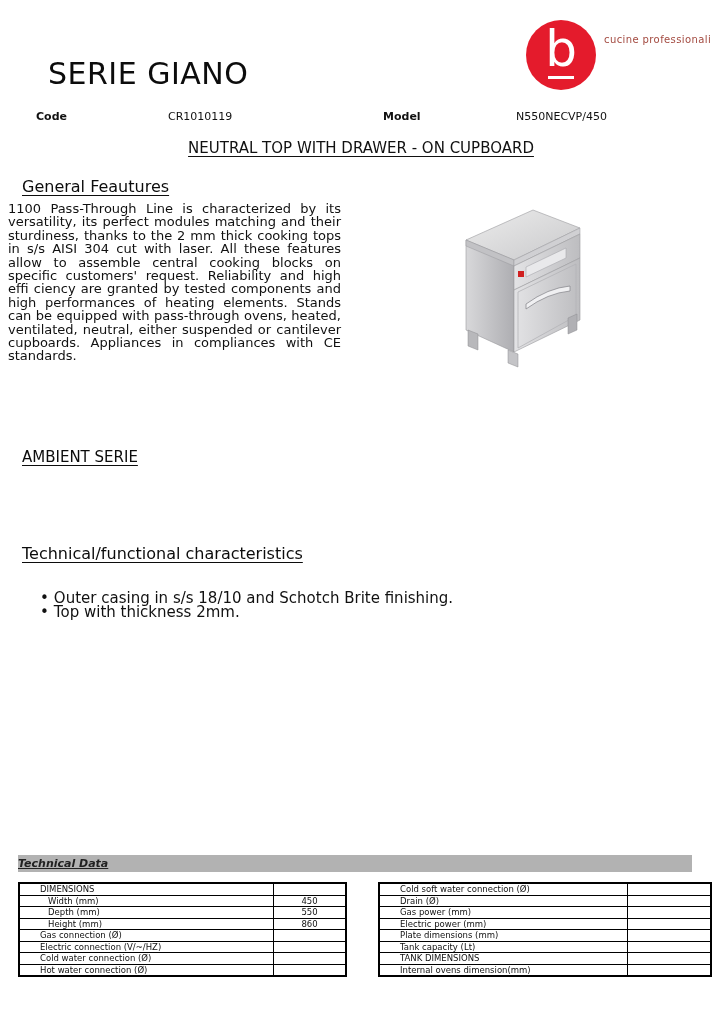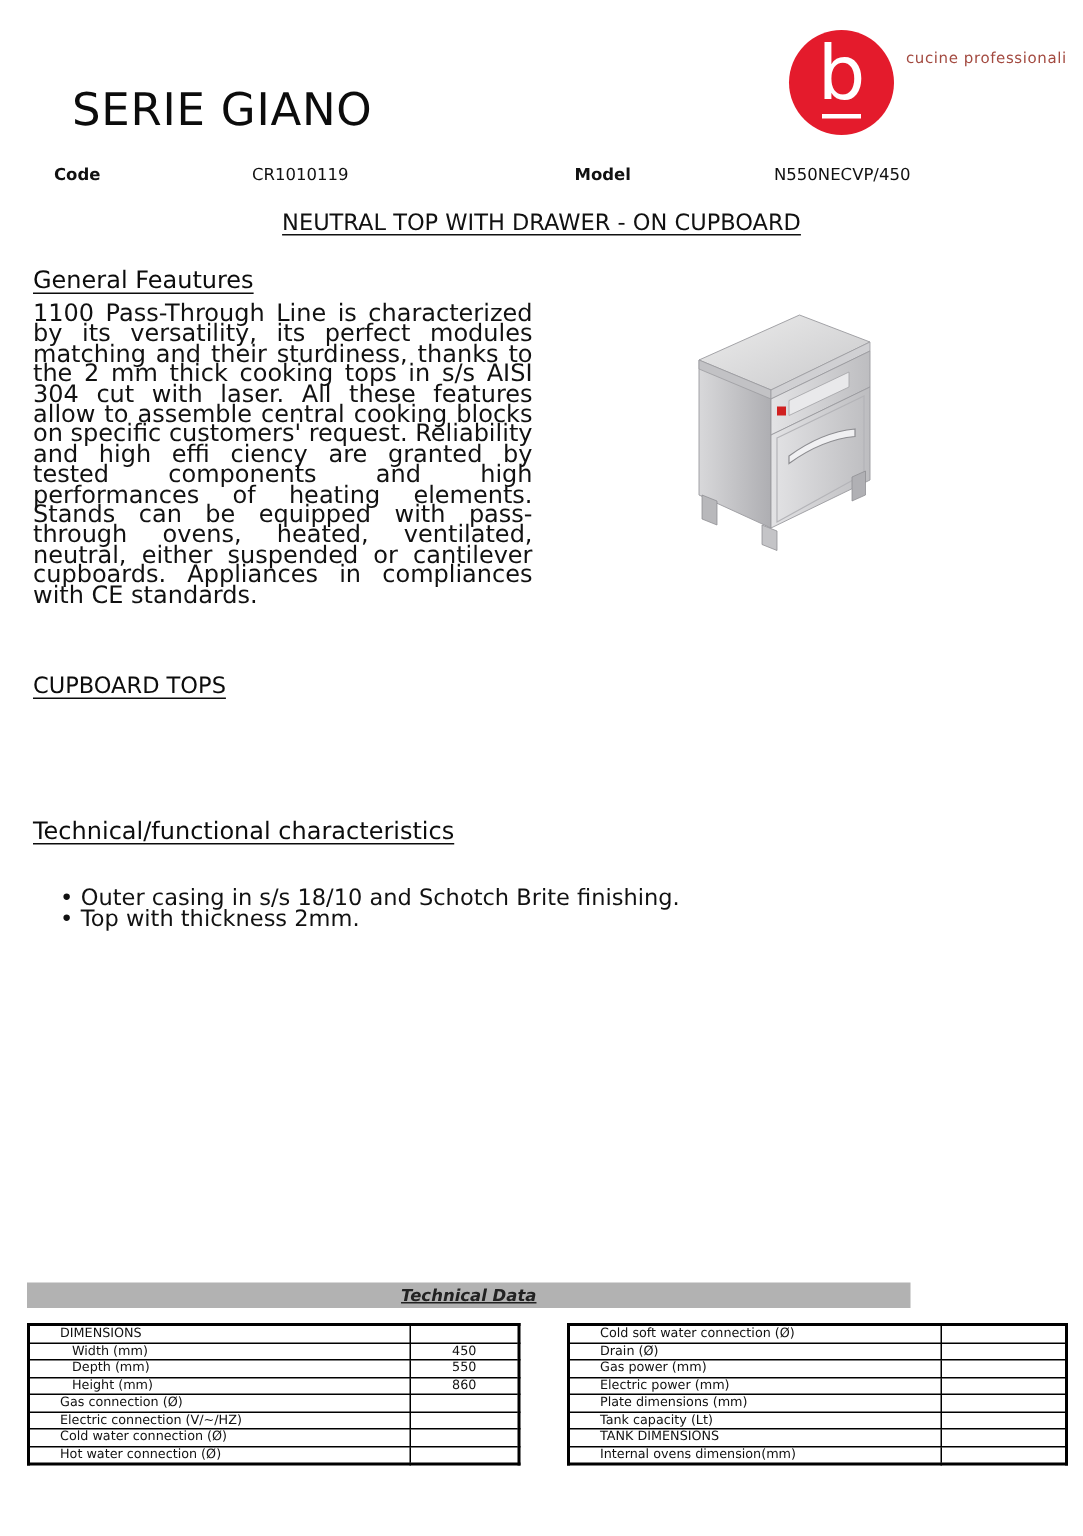--- a/index.html
+++ b/index.html
@@ -19,30 +19,30 @@
   
   .meta-label{position:absolute;top:110px;font-size:11px;font-weight:bold;}
   .meta-value{position:absolute;top:110px;font-size:11px;}
   .pos-code-label{left:36px;text-align:right;} .pos-code-value{left:168px;}
   .pos-model-label{left:383px;} .pos-model-value{left:516px;}
   .product-heading{position:absolute;left:0;right:0;top:139px;margin:0;text-align:center;
     font-size:15px;font-weight:400;text-decoration:underline;text-underline-offset:3px;}
   
   .sec-heading{margin:0;font-weight:400;text-decoration:underline;text-underline-offset:3px;color:#0c0c0c;}
   .gf-heading{position:absolute;left:22px;top:177px;font-size:16px;}
-  .gf-body{position:absolute;left:22px;top:202px;width:333px;font-size:16px;line-height:13.4px;text-align:justify;margin:0;}
+  .gf-body{position:absolute;left:8px;top:202px;width:333px;font-size:13px;line-height:13.4px;text-align:justify;margin:0;}
   .ambient-heading{position:absolute;left:22px;top:448px;font-size:15px;}
   .tc-heading{position:absolute;left:22px;top:544px;font-size:16px;}
   .tc-bullets{position:absolute;left:24px;top:576px;margin:16px;padding:0;list-style:none;font-size:15px;line-height:13.5px;}
   .tc-bullets li::before{content:"\2022";margin-right:5px;}
   
   .product-image{position:absolute;left:438px;top:192px;width:150px;height:176px;}
   
-  .td-bar{position:absolute;left:18px;top:855px;width:589px;height:17px;background:#b2b2b2;
-    display:flex;align-items:center;justify-content:center;}
+  .td-bar{position:absolute;left:18px;top:855px;width:674px;height:17px;background:#b2b2b2;
+    display:flex;align-items:center;}
   .td-bar span{font-size:11px;font-weight:bold;font-style:italic;text-decoration:underline;color:#222;}
   .tech-table{position:absolute;top:882px;border-collapse:collapse;table-layout:fixed;
     font-size:8.5px;line-height:1;border:2px solid #000;}
   .tech-table td{border:1px solid #000;padding:1px 20px;height:8px;overflow:hidden;white-space:nowrap;}
   .tech-table td.val{text-align:center;}
   .tech-table td.lbl.indent{padding-left:28px;}
   .table-left{left:18px;width:329px;}
   .table-left td.lbl{width:213px;}
   .table-right{left:378px;width:334px;}
   .table-right td.lbl{width:207px;}
@@ -102,21 +102,21 @@
 
     <polygon points="76,98 142,66 142,128 76,160" fill="url(#gFront)" stroke="#9a9a9e" stroke-width="0.6"></polygon>
     <polygon points="80,100 138,72 138,124 80,156" fill="none" stroke="#b4b4b8" stroke-width="0.8"></polygon>
     <path d="M88,112 Q110,96 132,94 L132,99 Q110,101 88,117 Z" fill="#f0f0f2" stroke="#8c8c90" stroke-width="0.8"></path>
 
     <polygon points="30,138 40,142 40,158 30,154" fill="#b8b8bb" stroke="#8c8c90" stroke-width="0.5"></polygon>
     <polygon points="70,158 80,162 80,175 70,171" fill="#c4c4c7" stroke="#8c8c90" stroke-width="0.5"></polygon>
     <polygon points="130,126 139,122 139,138 130,142" fill="#b0b0b4" stroke="#8c8c90" stroke-width="0.5"></polygon>
   </svg>
 
-  <h3 class="sec-heading ambient-heading">CUPBOARD TOPS</h3>
+  <h3 class="sec-heading ambient-heading">AMBIENT SERIE</h3>
 
   <h3 class="sec-heading tc-heading">Technical/functional characteristics</h3>
   <ul class="tc-bullets">
 
       <li><span>Outer casing in s/s 18/10 and  Schotch Brite finishing.</span></li>
 
       <li><span>Top with thickness 2mm.</span></li>
     </ul>
 
   <div class="td-bar">

